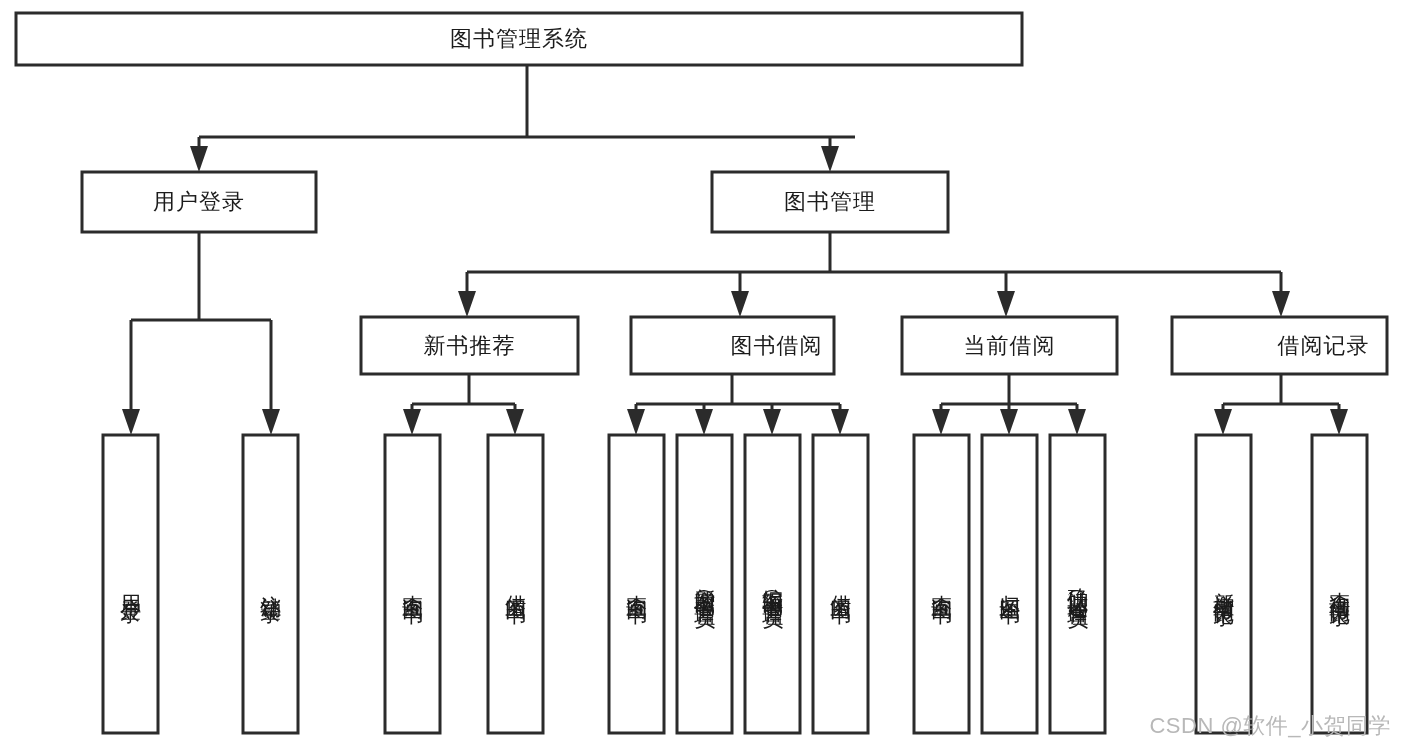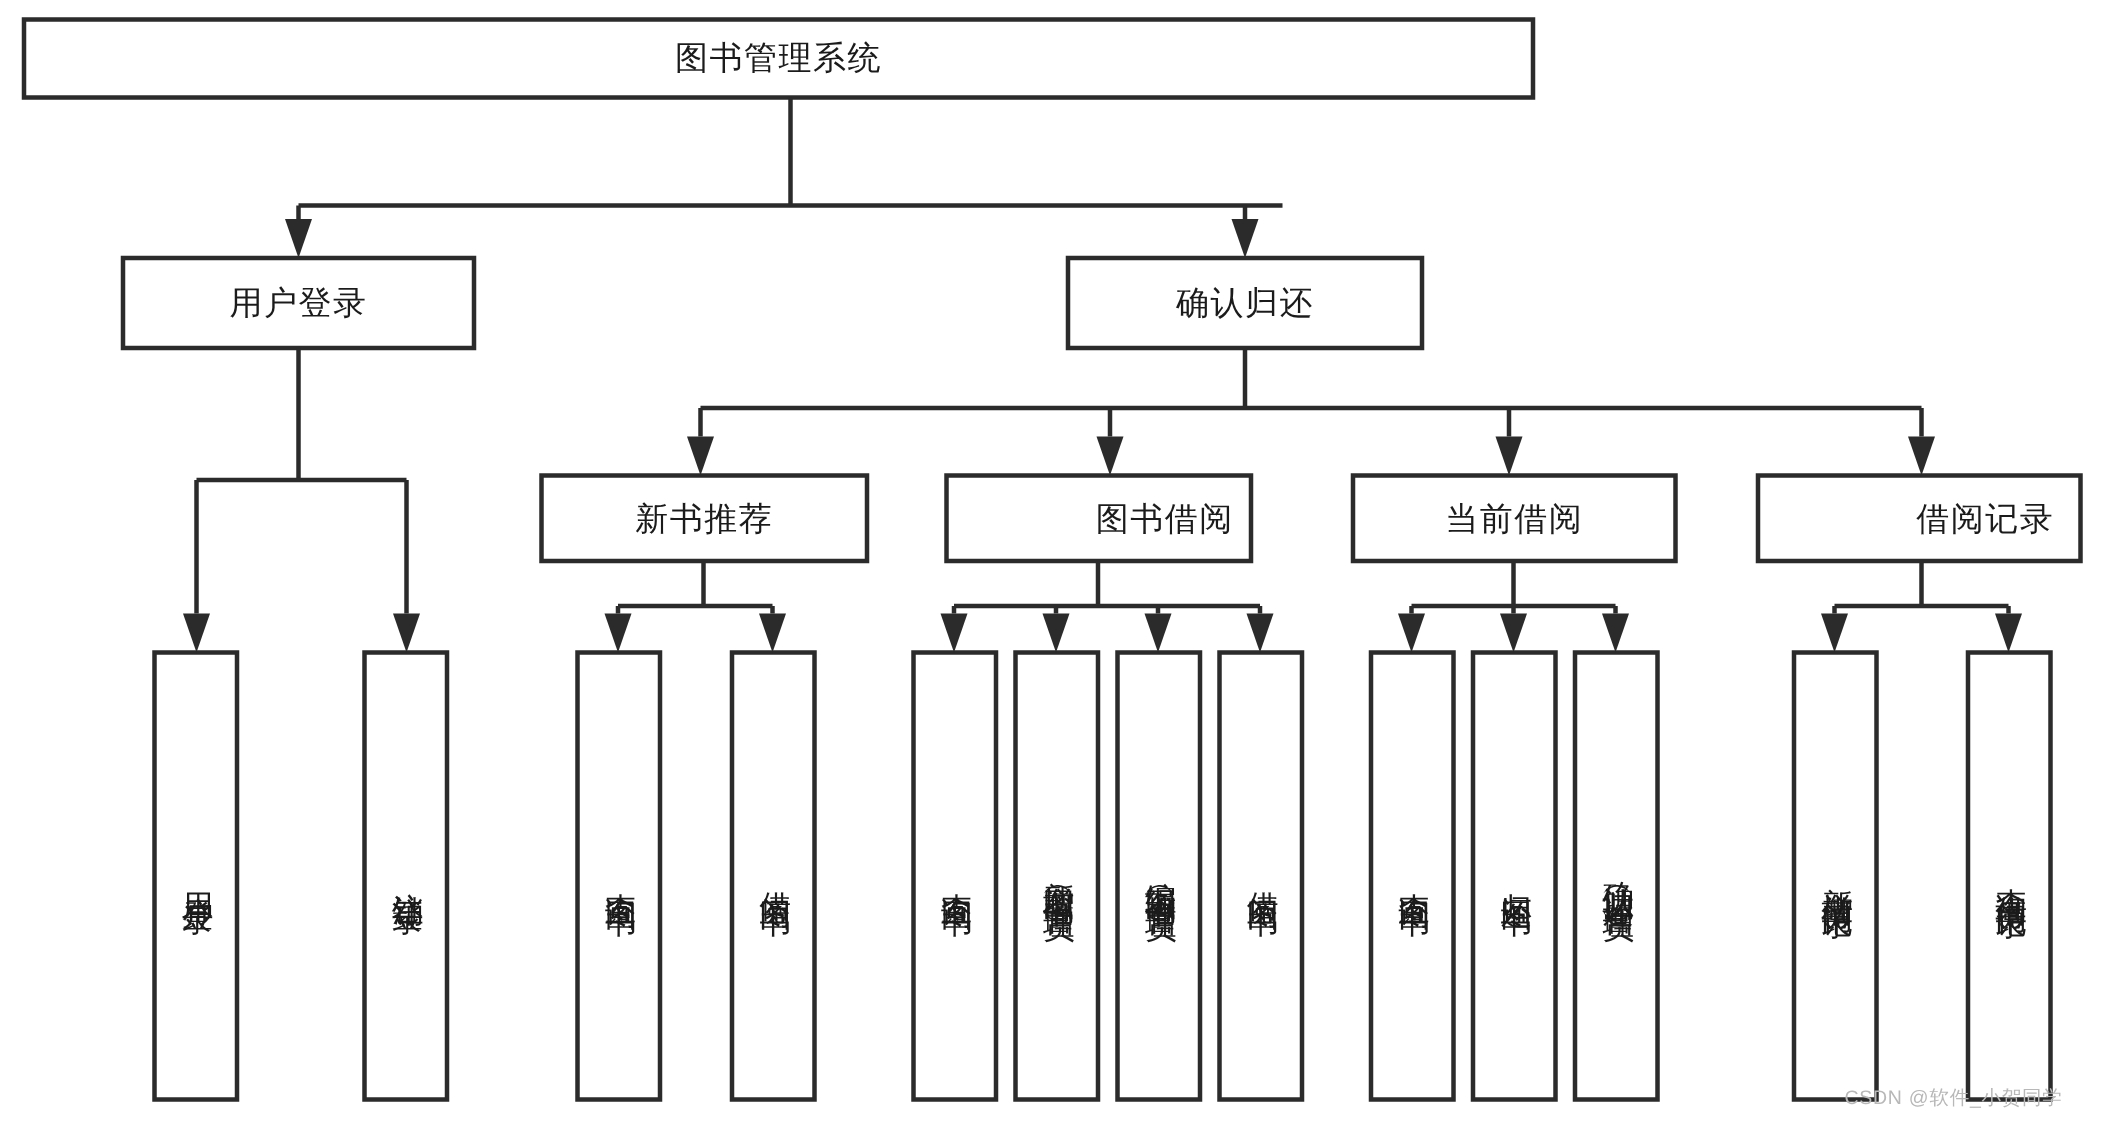--- a/index.html
+++ b/index.html
@@ -63,23 +63,23 @@
     pointer-events: none;
   }
   .node-label-v > span {
     writing-mode: vertical-rl;
     text-orientation: upright;
     letter-spacing: 3px;
     white-space: nowrap;
   }
   .watermark {
     position: absolute;
-    right: 30px;
+    right: 14px;
     bottom: 6px;
-    font-size: 13px;
+    font-size: 22px;
     color: #b8b8b8;
     letter-spacing: 0.5px;
     white-space: nowrap;
   }
 </style>
 </head>
 <body>
 
 <div id="diagram-root">
 
@@ -179,21 +179,21 @@
       <path class="conn" d="M 1223 404 L 1223 409"></path>
       <path class="conn" d="M 1339 404 L 1339 409"></path>
       <polygon class="arrow-head" points="1214,409 1232,409 1223,435"></polygon>
       <polygon class="arrow-head" points="1330,409 1348,409 1339,435"></polygon>
     </g>
   </svg>
 
   <div class="node-label-h" style="left:16px; top:13px; width:1006px; height:52px;">图书管理系统</div>
 
   <div class="node-label-h" style="left:82px; top:172px; width:234px; height:60px;">用户登录</div>
-  <div class="node-label-h" style="left:712px; top:172px; width:236px; height:60px;">确认归还</div>
+  <div class="node-label-h" style="left:712px; top:172px; width:236px; height:60px;">图书管理</div>
 
   <div class="node-label-h" style="left:361px; top:317px; width:217px; height:57px;text-align:right;">新书推荐</div>
   <div class="node-label-h" style="left:631px; top:317px; width:203px; height:57px;padding-left:44px;">图书借阅</div>
   <div class="node-label-h" style="left:902px; top:317px; width:215px; height:57px;font-family:Liberation Mono, monospace;">当前借阅</div>
   <div class="node-label-h" style="left:1172px; top:317px; width:215px; height:57px;margin-left:44px;">借阅记录</div>
 
   <div class="node-label-v" style="left:103px; top:435px; width:55px; height:298px;">
     <span>用户登录</span>
     </div>
   <div class="node-label-v" style="left:243px; top:435px; width:55px; height:298px;">

